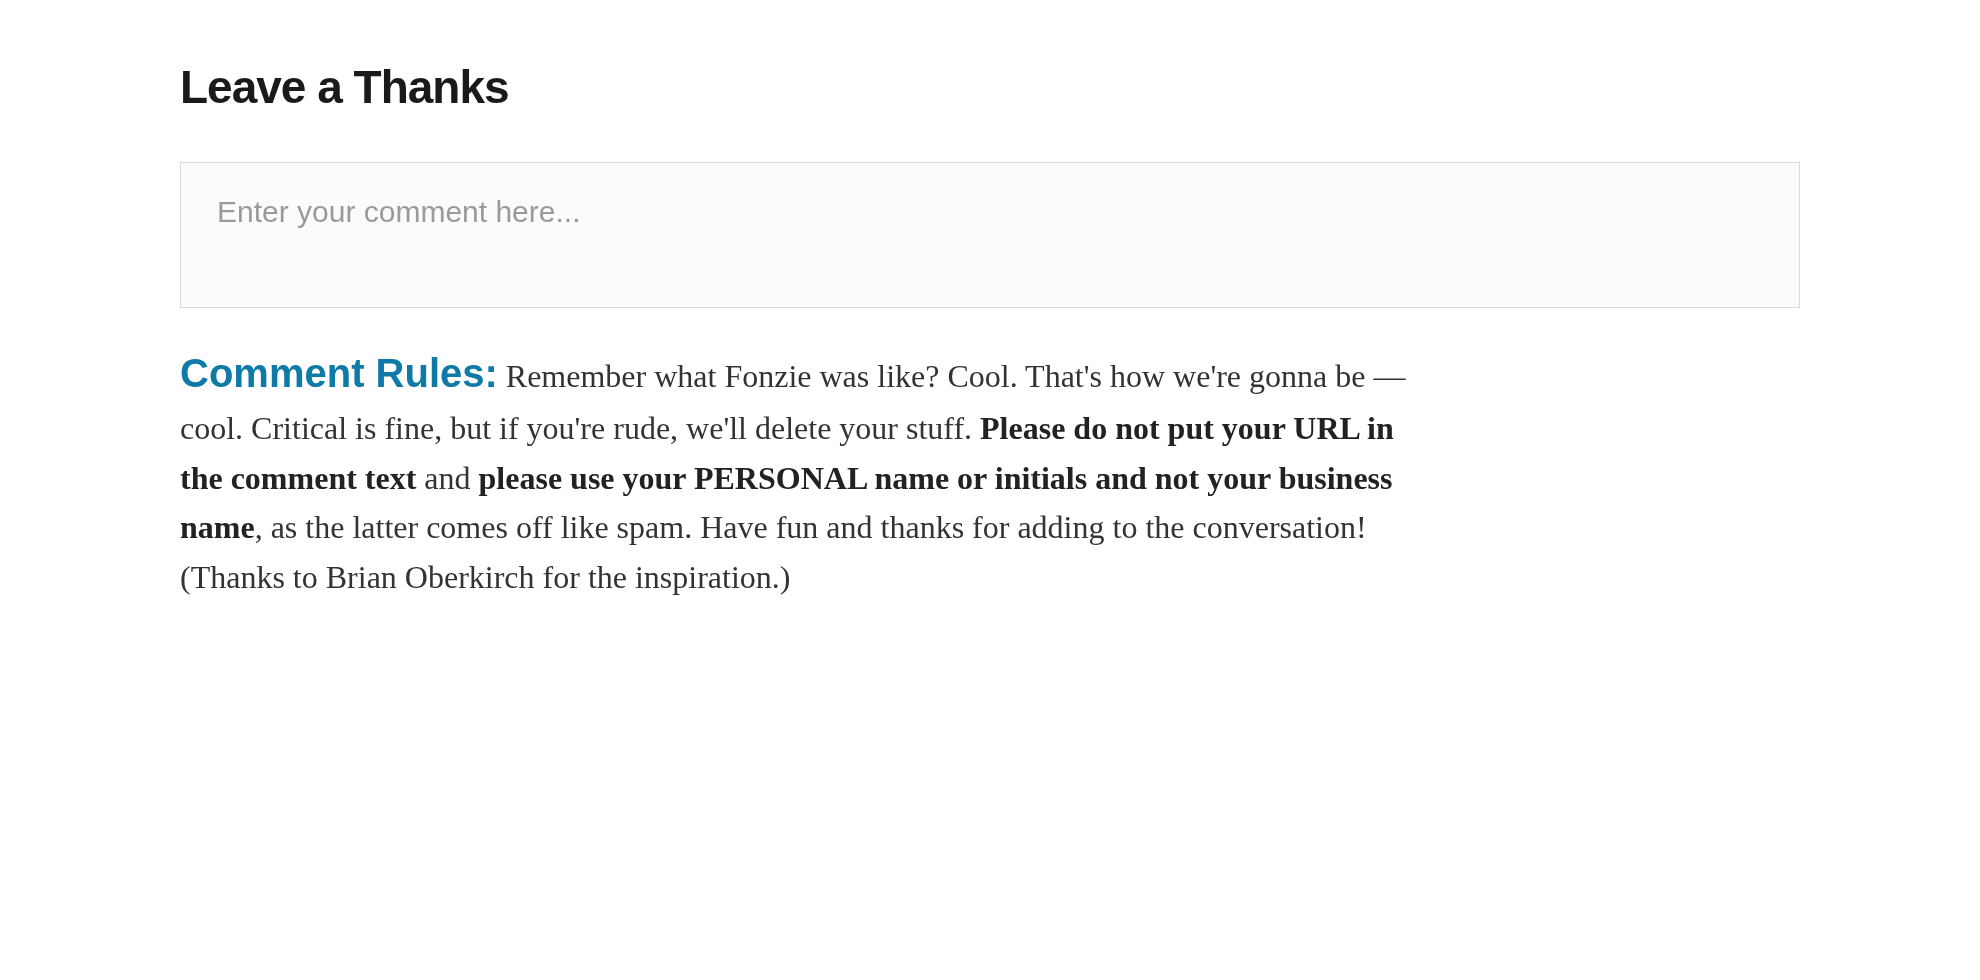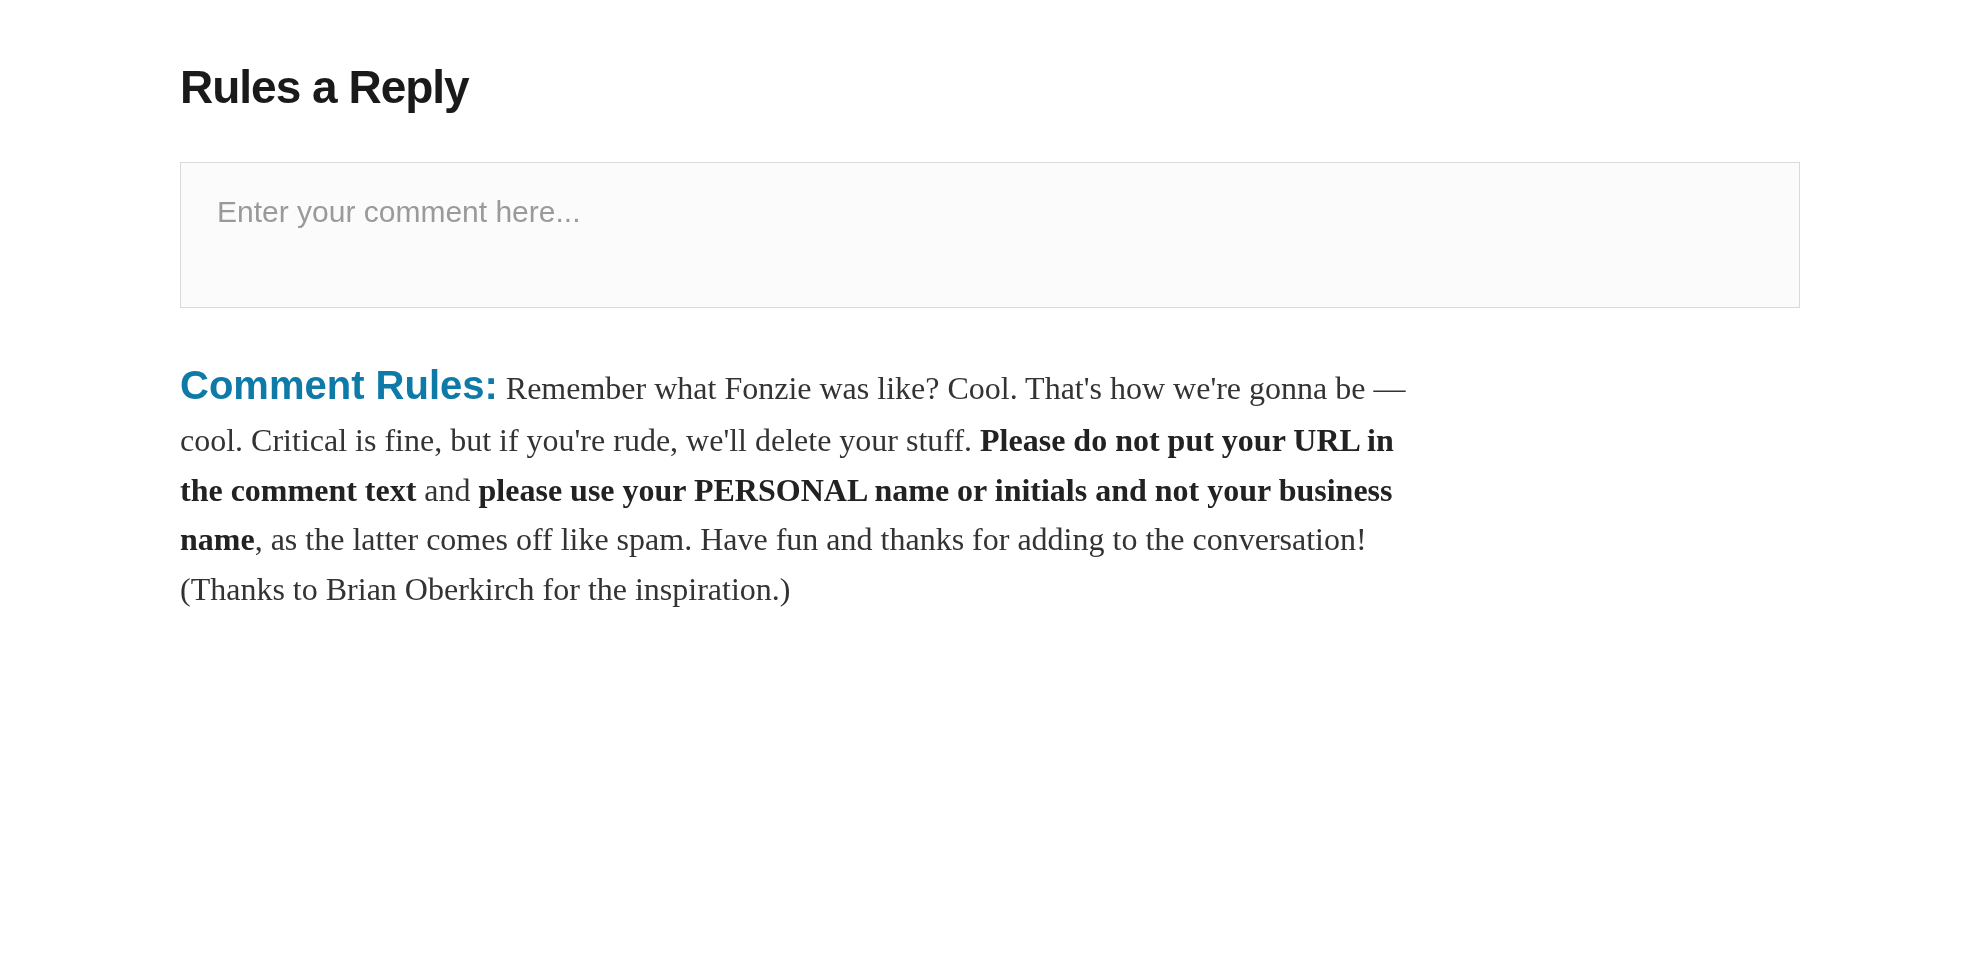--- a/index.html
+++ b/index.html
@@ -25,21 +25,21 @@
       width: 100%;
       min-height: 146px;
       border: 1px solid #d9d9d9;
       background: #fbfbfb;
       padding: 32px 36px;
       font-family: -apple-system, BlinkMacSystemFont, 'Segoe UI', Helvetica, Arial, sans-serif;
       font-size: 30px;
       color: #333;
       resize: none;
       outline: none;
-      margin-bottom: 42px;
+      margin-bottom: 30px;
     }
     .comment-box::placeholder {
       color: #9a9a9a;
     }
     .rules {
       font-family: Georgia, 'Times New Roman', serif;
       font-size: 32px;
       line-height: 1.55;
       color: #333333;
       max-width: 1230px;
@@ -53,21 +53,21 @@
     .bold {
       font-weight: 700;
       color: #222;
     }
   </style>
 </head>
 <body>
 
 
 
-<h2 class="heading">Rules a Reply</h2>
+<h2 class="heading">Leave a Thanks</h2>
 
 <textarea class="comment-box" placeholder="Enter your comment here..." style=""></textarea>
 
 <p class="rules">
   <span class="rules-label">Comment Rules:</span><span> Remember what Fonzie was like? Cool. That's how we're gonna be — cool. Critical is fine, but if you're rude, we'll delete your stuff. </span><span class="bold">Please do not put your URL in the comment text</span><span> and </span><span class="bold">please use your PERSONAL name or initials and not your business name</span><span>, as the latter comes off like spam. Have fun and thanks for adding to the conversation! (Thanks to Brian Oberkirch for the inspiration.)</span>
 </p>
 
 
 
 

